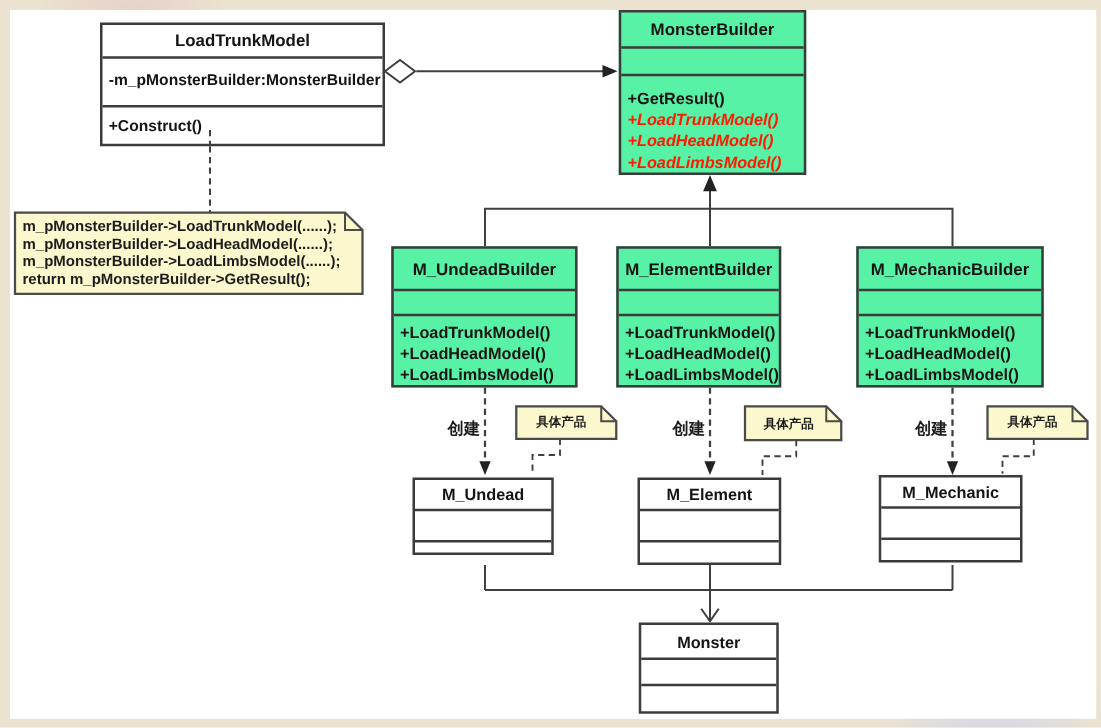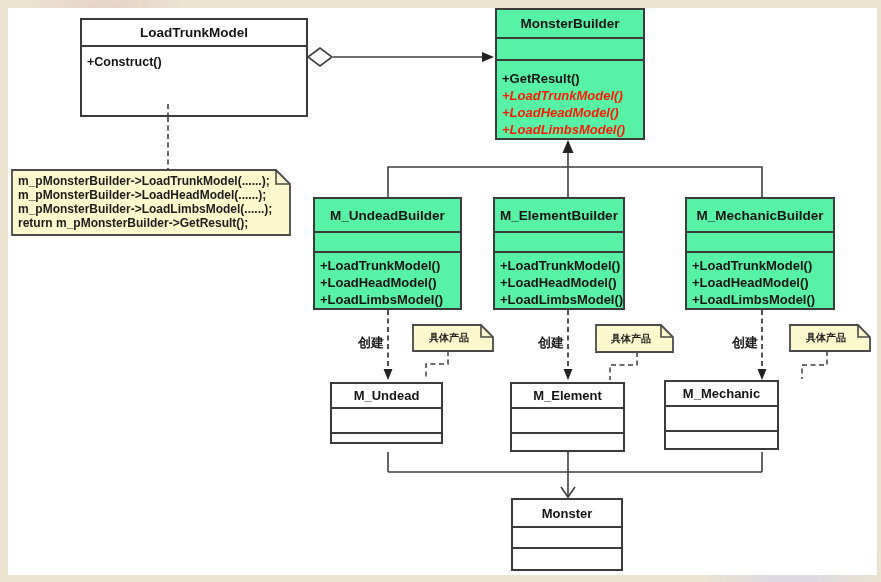--- a/index.html
+++ b/index.html
@@ -76,20 +76,23 @@
       <polyline points="661,325 661,337 673,337" fill="none" stroke="#4a4a4a" stroke-width="1.6"></polyline>
     </g>
     <g>
       <polygon points="790,325 858,325 870,337 870,351 790,351" fill="#fbf8cd" stroke="#4a4a4a" stroke-width="1.8"></polygon>
       <polyline points="858,325 858,337 870,337" fill="none" stroke="#4a4a4a" stroke-width="1.6"></polyline>
     </g>
   </svg>
 
   <div class="uml-class" style="left:80px;top:18px;width:228px;height:99px">
     <div class="sec title" style="height:25px">LoadTrunkModel</div>
+    <div class="sec members" style="height:39px;padding-top:9px">
+      <div class="m">-m_pMonsterBuilder:MonsterBuilder</div>
+    </div>
     <div class="sec members grow" style="padding-top:7px">
       <div class="m">+Construct()</div>
     </div>
   </div>
 
   <div class="uml-class green" style="left:495px;top:8px;width:150px;height:132px">
     <div class="sec title" style="height:30px">MonsterBuilder</div>
     <div class="sec" style="height:25px"></div>
     <div class="sec members grow" style="padding-top:9px">
       <div class="m big">+GetResult()</div>
@@ -132,21 +135,21 @@
   <div class="uml-class" style="left:330px;top:382px;width:113px;height:62px">
     <div class="sec title" style="height:23px;font-size:13px">M_Undead</div>
     <div class="sec" style="height:25px"></div>
     <div class="sec grow"></div>
   </div>
   <div class="uml-class" style="left:510px;top:382px;width:115px;height:70px">
     <div class="sec title" style="height:23px;font-size:13px">M_Element</div>
     <div class="sec" style="height:25px"></div>
     <div class="sec grow"></div>
   </div>
-  <div class="uml-class" style="left:664px;top:380px;width:115px;height:70px">
+  <div class="uml-class" style="left:703px;top:380px;width:115px;height:70px">
     <div class="sec title" style="height:23px;font-size:13px">M_Mechanic</div>
     <div class="sec" style="height:25px"></div>
     <div class="sec grow"></div>
   </div>
 
   <div class="uml-class" style="left:511px;top:498px;width:112px;height:73px">
     <div class="sec title" style="height:26px;font-size:13px">Monster</div>
     <div class="sec" style="height:21px"></div>
     <div class="sec grow"></div>
   </div>

